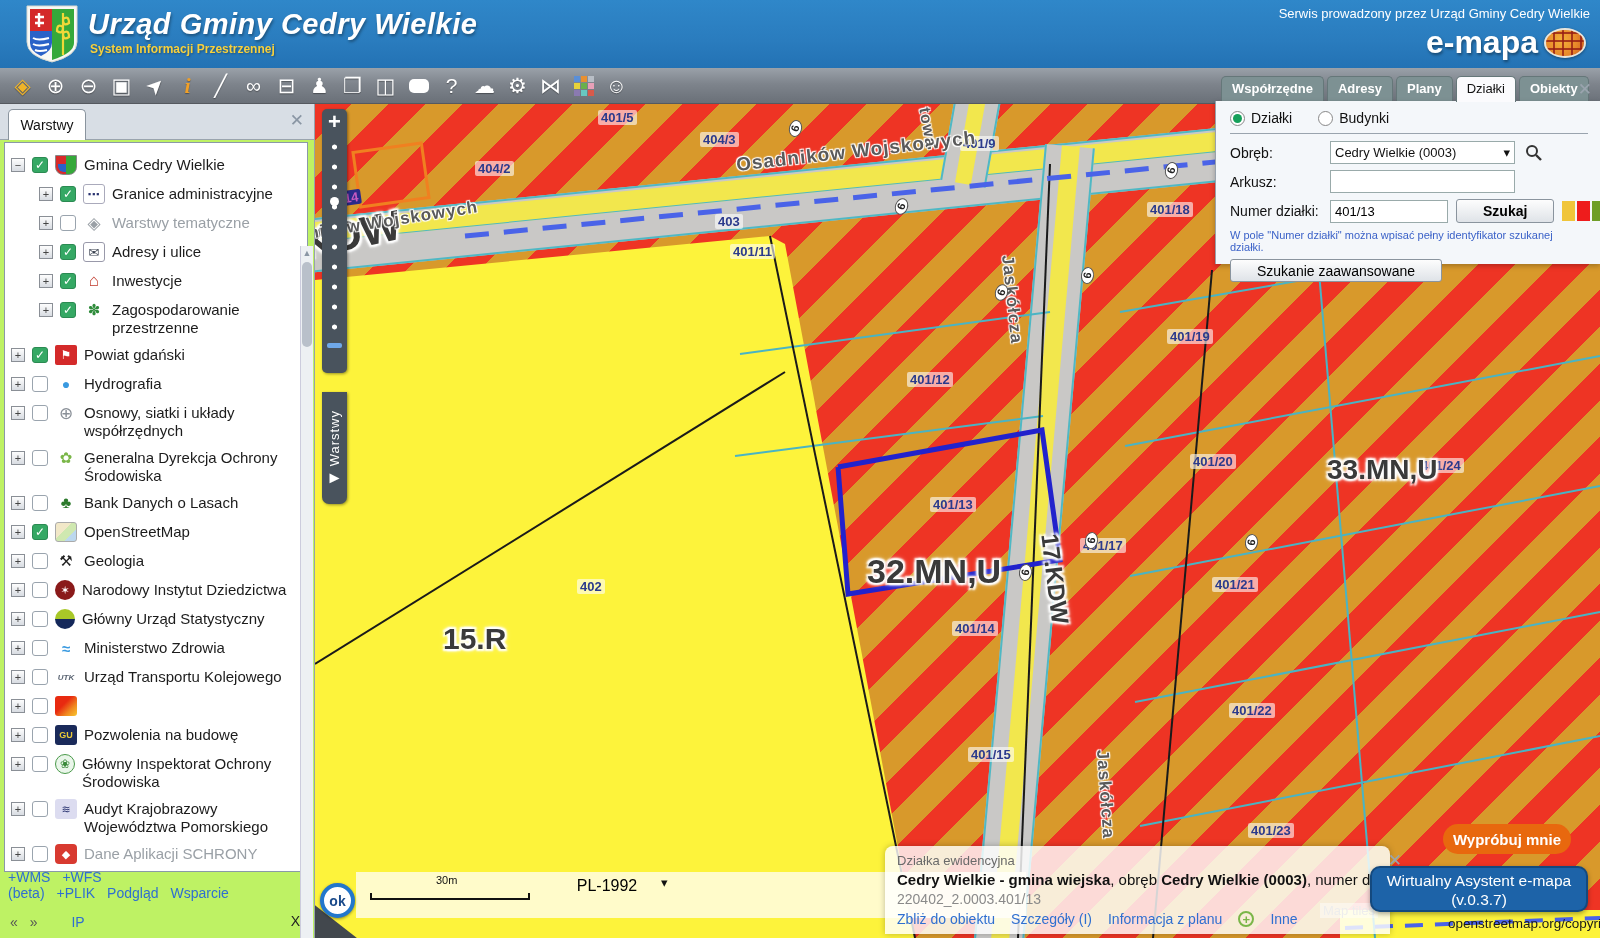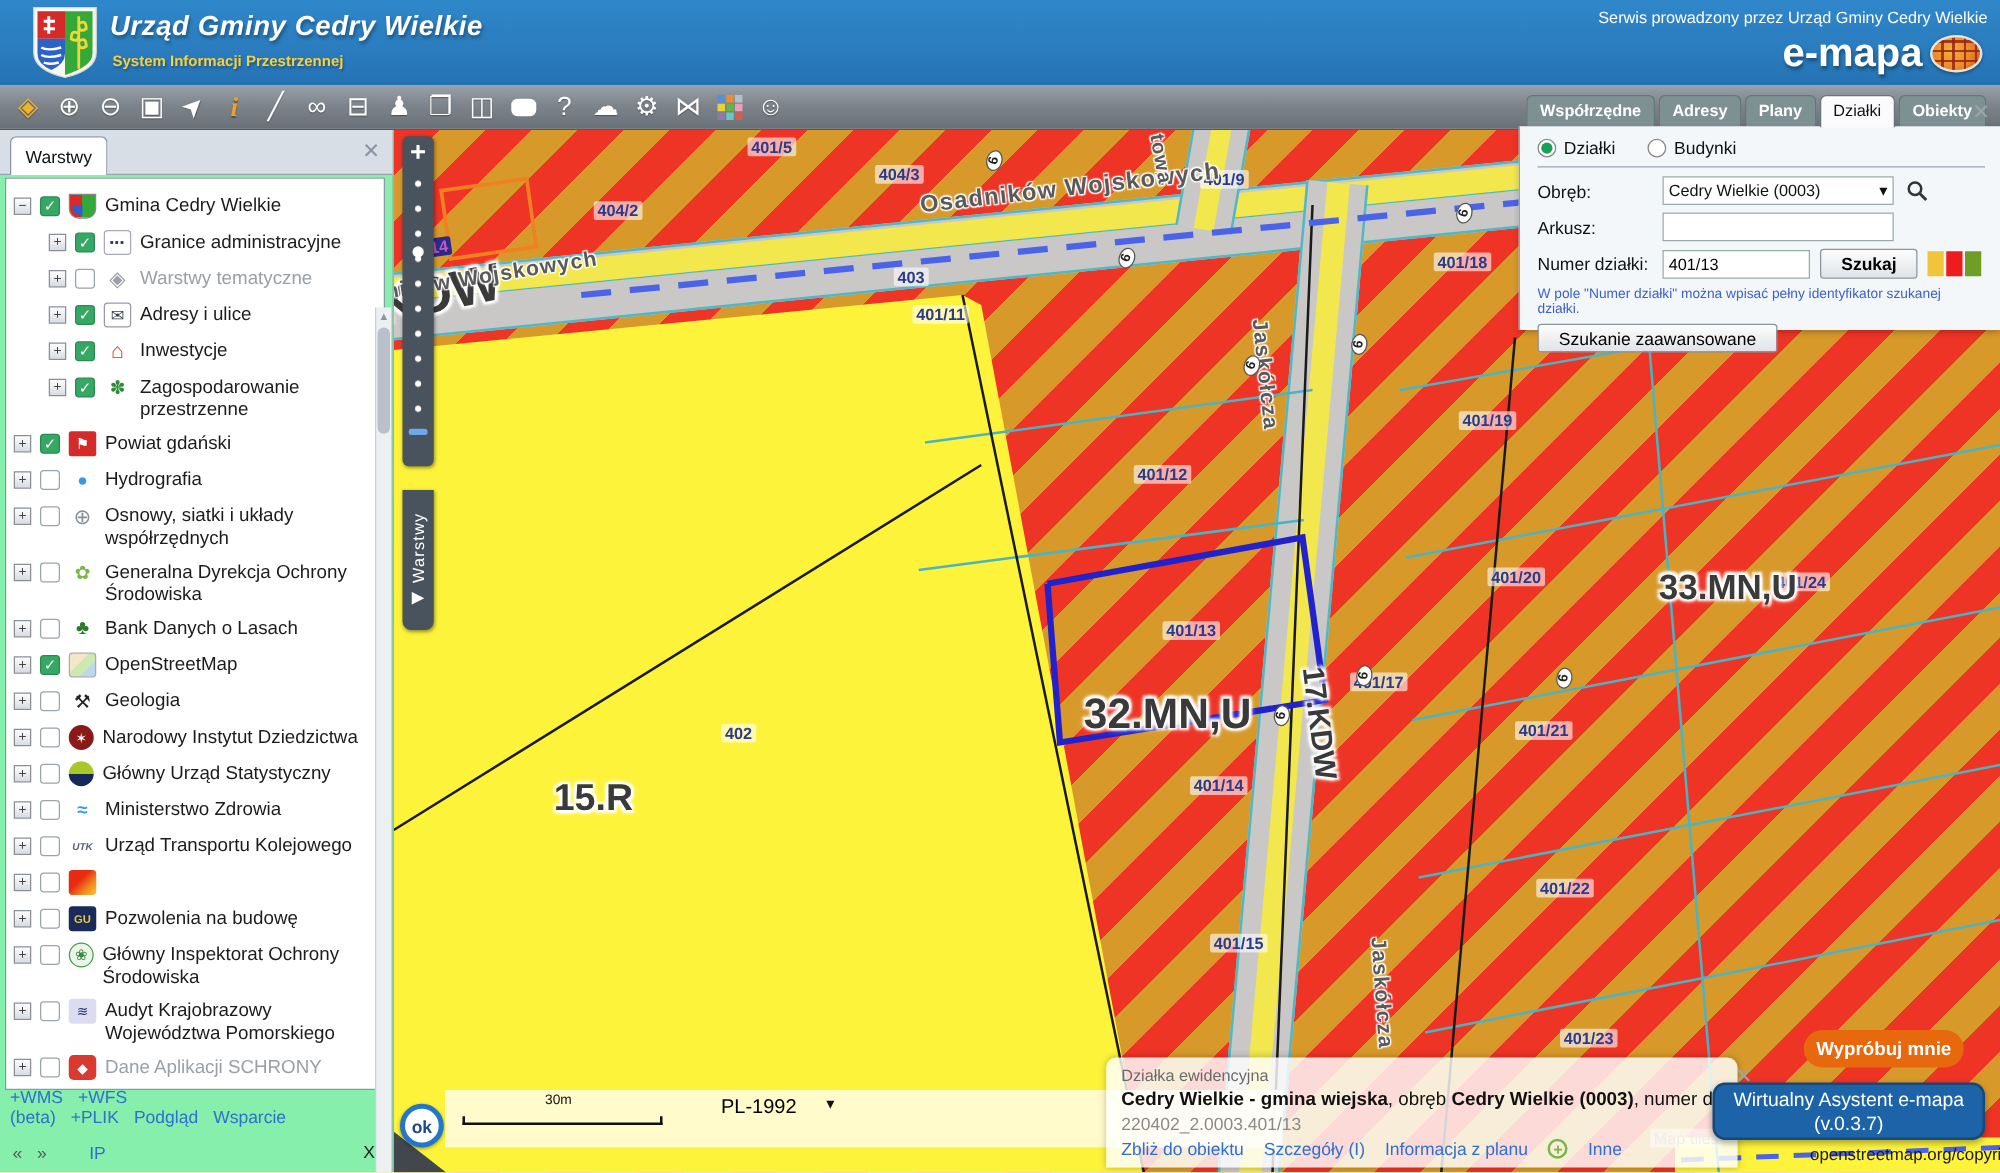--- a/index.html
+++ b/index.html
@@ -4,21 +4,21 @@
 <style>
   * { margin:0; padding:0; box-sizing:border-box; }
   html,body { width:1600px; height:938px; overflow:hidden; }
   body { font-family:"Liberation Sans", sans-serif; }
   .stage { position:relative; width:1600px; height:938px; background:#dde2e8; overflow:hidden; }
 
   
   header { position:absolute; left:0; top:0; width:1600px; height:68px;
     background:linear-gradient(180deg,#2f87c9 0%,#2a7cbe 60%,#2372b4 100%); z-index:20; }
   .logo { position:absolute; left:26px; top:5px; width:52px; height:58px; }
-  .app-title { position:absolute; left:88px; top:8px; color:#fff; font-size:22px; font-weight:bold;
+  .app-title { position:absolute; left:88px; top:8px; color:#fff; font-size:29px; font-weight:bold;
     font-style:italic; text-shadow:1px 2px 3px rgba(0,0,0,.35); letter-spacing:.5px; }
   .app-sub { position:absolute; left:90px; top:42px; color:#f7d03c; font-size:12px; font-weight:bold;
     text-shadow:1px 1px 2px rgba(0,0,0,.3); }
   .service { position:absolute; right:10px; top:6px; color:#fff; font-size:13px; }
   .brand { position:absolute; right:62px; top:24px; color:#fff; font-size:32px; font-weight:bold;
     text-shadow:1px 2px 3px rgba(0,0,0,.4); }
   .globe { position:absolute; right:14px; top:28px; width:42px; height:30px; border-radius:50%;
     background:radial-gradient(circle at 40% 40%, #f2b23a 0%, #e8892a 55%, #c8581e 100%);
     border:2px solid #e8e4da; box-shadow:0 1px 3px rgba(0,0,0,.4); overflow:hidden; }
   .globe:before { content:""; position:absolute; inset:0;
@@ -85,21 +85,21 @@
   .zoom-dots { height:200px; margin:2px 0;
     background:radial-gradient(circle 2.5px, #fff 2.2px, transparent 2.8px) center top / 25px 20px repeat-y; cursor:pointer; }
   .zoom-cur { position:absolute; left:8px; top:88px; width:9px; height:9px; background:#fff; border-radius:50%; }
   .zoomctrl .minus { display:block; margin:6px auto 0; width:15px; height:5px; background:#6fa8e8; border-radius:2px; cursor:pointer; }
   .layers-tab { position:absolute; left:7px; top:288px; width:25px; height:112px; background:#49535d;
     border-radius:0 0 7px 7px; z-index:6; color:#fff; font-size:13px; display:flex; align-items:center;
     justify-content:center; cursor:pointer; box-shadow:1px 1px 3px rgba(0,0,0,.4); }
   .layers-tab span { writing-mode:vertical-rl; transform:rotate(180deg); letter-spacing:1px; }
 
   
-  .sidebar { position:absolute; left:0; top:104px; width:315px; height:834px; background:#86efac;
+  .sidebar { position:absolute; left:0; top:104px; width:315px; height:834px; background:#bef264;
     border-right:1px solid #98a2ac; z-index:8; }
   .sb-tabrow { position:absolute; left:0; top:0; width:100%; height:36px; background:#d8dee5; border-bottom:1px solid #9aa4ae; }
   .sb-tab { position:absolute; left:8px; top:5px; width:78px; height:31px; background:#fff; border:1px solid #8a949e;
     border-bottom:none; border-radius:5px 5px 0 0; font-size:14px; color:#111; display:flex; align-items:center;
     justify-content:center; cursor:pointer; }
   .sb-close { position:absolute; right:10px; top:6px; color:#8a96a4; font-size:17px; cursor:pointer; }
   .sb-list { position:absolute; left:4px; top:38px; width:304px; height:730px; background:#fff;
     border:1px solid #8a99a8; overflow:hidden; padding-top:8px; }
   .row { position:relative; display:flex; align-items:flex-start; padding:4px 14px 4px 6px; min-height:29px; }
   .row.lvl1 { padding-left:34px; }
@@ -161,21 +161,21 @@
   .radio.on:after { content:""; position:absolute; left:2px; top:2px; width:9px; height:9px; border-radius:50%; background:#16a05a; }
   .radio-gap { width:14px; }
   .frm-row { display:flex; align-items:center; margin-bottom:6px; font-size:14px; color:#111; }
   .frm-row label { width:100px; flex:none; }
   .sel { width:185px; height:23px; border:1px solid #9aa; background:#fff; font-size:13px; padding:2px 4px;
     display:flex; justify-content:space-between; align-items:center; cursor:pointer; }
   .inp { width:185px; height:23px; border:1px solid #9aa; background:#fff; font-size:13px; padding:2px 4px; }
   .inp.small { width:118px; }
   .mag { margin-left:10px; cursor:pointer; }
   .btn { height:24px; border:1px solid #8a949e; background:linear-gradient(180deg,#fdfdfd,#dfe3e8);
-    border-radius:3px; font-size:14px; font-weight:bold; padding:0 16px; margin-left:8px; cursor:pointer; }
+    border-radius:3px; font-size:14px; font-weight:bold; padding:0 26px; margin-left:8px; cursor:pointer; }
   .swatches { display:flex; gap:2px; margin-left:8px; }
   .swatches i { width:13px; height:20px; display:block; cursor:pointer; }
   .hint { font-size:11px; color:#3b62c8; margin:2px 0 6px; }
   .btn.adv { font-weight:normal; font-size:14px; margin-left:0; height:23px; }
   .rp-links { position:absolute; left:0; top:188px; width:100%; height:24px; background:#f6eef2;
     border-top:1px solid #d8c8d0; font-size:14px; padding:3px 0 0 12px; box-shadow:0 2px 4px rgba(0,0,0,.2); }
   .rp-links a { color:#2f6fd0; margin-right:14px; text-decoration:none; cursor:pointer; }
 
   
   .okbtn { position:absolute; left:320px; top:883px; width:35px; height:35px; border-radius:50%;

